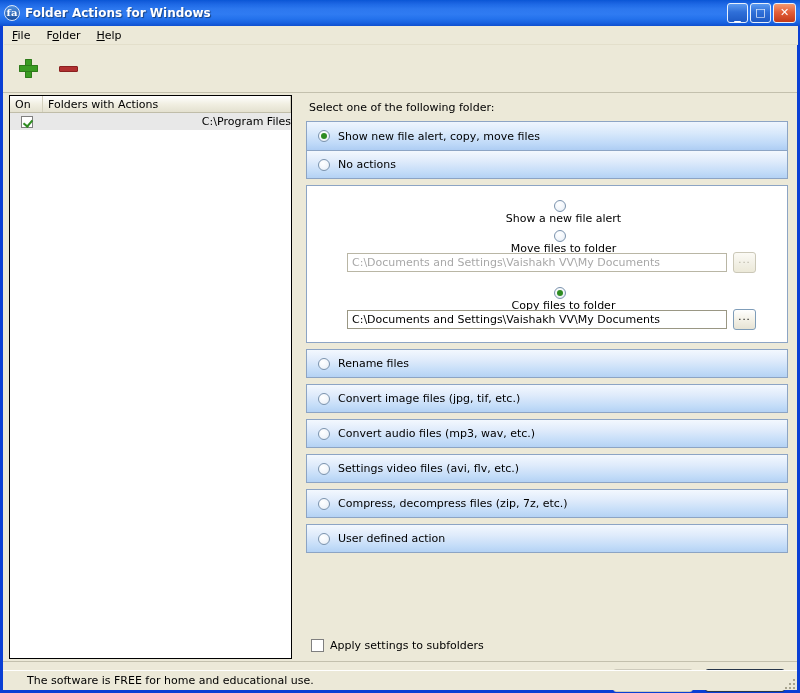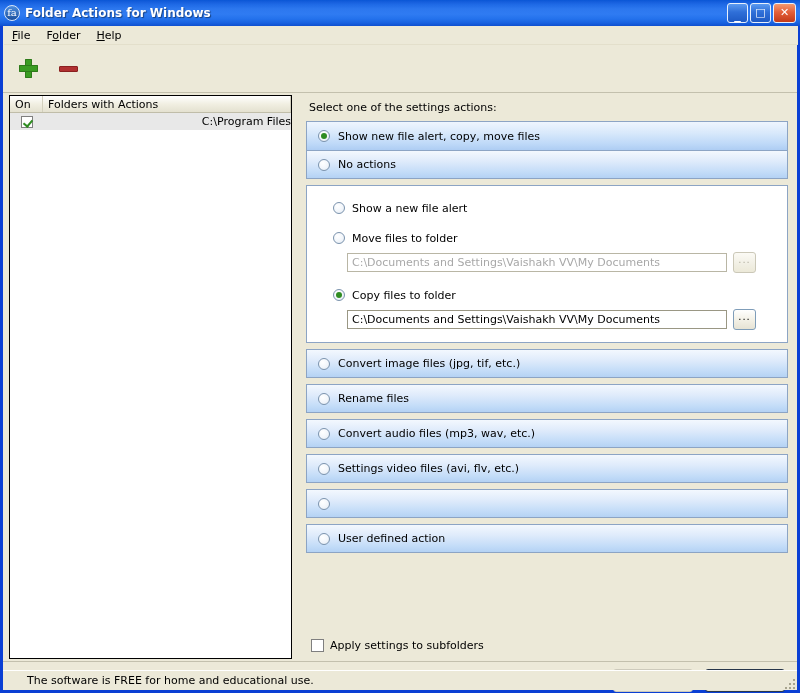--- a/index.html
+++ b/index.html
@@ -35,21 +35,21 @@
     overflow: hidden;
   }
   .app-icon {
     width: 16px; height: 16px;
     margin-left: 4px; margin-right: 5px;
     background: linear-gradient(to bottom, #4e8fe0, #1b4f9c);
     border: 1px solid #d8e6f8;
     border-radius: 8px;
     color: #ffffff;
     font-size: 10px;
-    font-weight: normal;
+    font-weight: bold;
     font-family: "DejaVu Serif", "Liberation Serif", serif;
     line-height: 14px;
     text-align: center;
     box-sizing: border-box;
     flex: none;
   }
   .title-text {
     color: #ffffff;
     font-size: 12px;
     font-weight: bold;
@@ -276,20 +276,21 @@
     border: 1px solid #8ca4c4;
     border-top: 1px solid #8ca4c4;
     box-sizing: border-box;
     padding: 14px 0 12px 0;
   }
   .sub-row {
     display: flex;
     align-items: center;
     margin-left: 26px;
     height: 16px;
+    flex-direction: column;
   }
   .sub-row .radio { margin-left: 0; }
   .sub-label {
     font-size: 11px;
     margin-left: 7px;
     white-space: nowrap;
   }
   .field-row {
     display: flex;
     align-items: center;
@@ -456,21 +457,21 @@
       </div>
       <div class="list-row">
         <div class="lr-check">
           <div class="chk on"></div>
         </div>
         <div class="lr-label">C:\Program Files</div>
       </div>
     </div>
 
     <div class="rightpane">
-      <div class="rp-title">Select one of the settings actions:</div>
+      <div class="rp-title">Select one of the following folder:</div>
 
       <div class="opt selected">
         <div class="radio on"></div>
         <div class="opt-label">Show new file alert, copy, move files</div>
       </div>
 
       <div class="opt">
         <div class="radio"></div>
         <div class="opt-label">No actions</div>
       </div>
@@ -499,40 +500,41 @@
           <div class="sub-label">Copy files to folder</div>
         </div>
         <div class="field-row">
           <div class="txtfield">C:\Documents and Settings\Vaishakh VV\My Documents</div>
           <div class="browse">...</div>
         </div>
       </div>
 
       <div class="opt">
         <div class="radio"></div>
+        <div class="opt-label">Rename files</div>
+      </div>
+
+      <div class="opt">
+        <div class="radio"></div>
         <div class="opt-label">Convert image files (jpg, tif, etc.)</div>
       </div>
 
       <div class="opt">
         <div class="radio"></div>
-        <div class="opt-label">Rename files</div>
-      </div>
-
-      <div class="opt">
-        <div class="radio"></div>
         <div class="opt-label">Convert audio files (mp3, wav, etc.)</div>
       </div>
 
       <div class="opt">
         <div class="radio"></div>
         <div class="opt-label">Settings video files (avi, flv, etc.)</div>
       </div>
 
       <div class="opt">
         <div class="radio"></div>
+        <div class="opt-label">Compress, decompress files (zip, 7z, etc.)</div>
       </div>
 
       <div class="opt">
         <div class="radio"></div>
         <div class="opt-label">User defined action</div>
       </div>
     </div>
 
     <div class="apply-row">
       <div class="apply-chk"></div>

